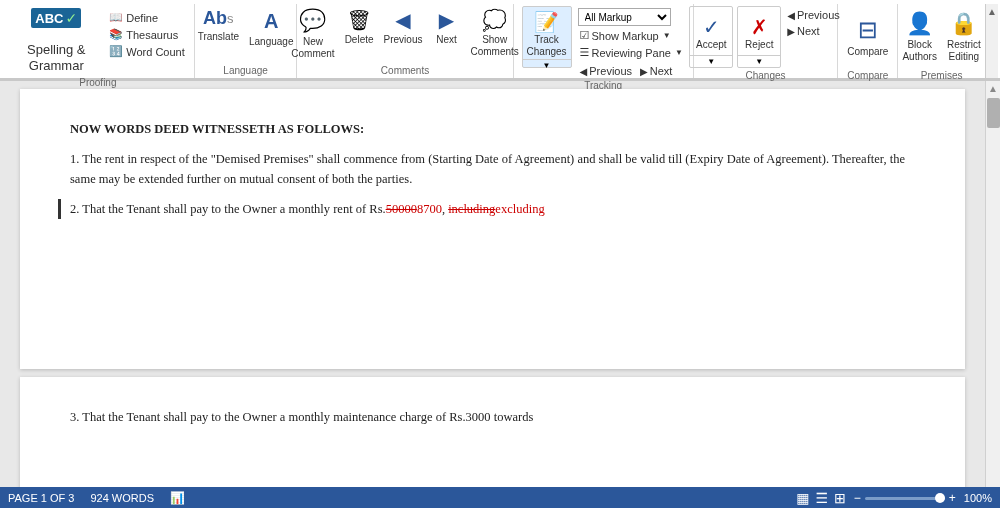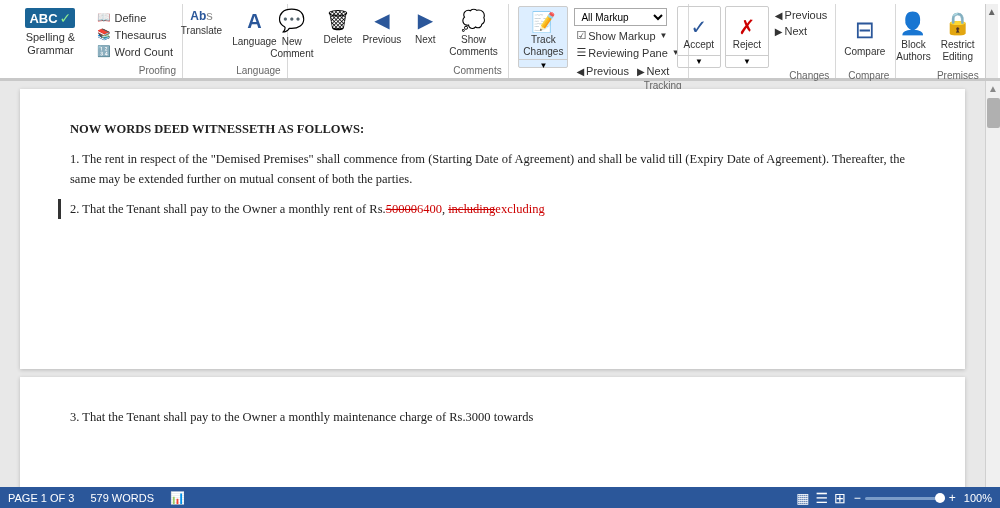--- a/index.html
+++ b/index.html
@@ -3,21 +3,21 @@
   <meta charset="utf-8">
   <style>
     * { margin: 0; padding: 0; box-sizing: border-box; }
     body { font-family: 'Segoe UI', Arial, sans-serif; font-size: 12px; background: #f0f0f0; width: 1000px; height: 508px; overflow: hidden; }
 
     
     .ribbon { background: #fff; border-bottom: 1px solid #c8c8c8; }
 
     .ribbon-content { display: flex; padding: 4px 2px 0 2px; background: #fff; height: 80px; border-bottom: 2px solid #c8c8c8; position: relative; }
 
-    .ribbon-group { display: flex; flex-direction: column; align-items: flex-end; border-right: 1px solid #d8d8d8; padding: 0 6px; min-width: 60px; }
+    .ribbon-group { display: flex; flex-direction: column; align-items: center; border-right: 1px solid #d8d8d8; padding: 0 6px; min-width: 60px; }
     .ribbon-group-label { font-size: 10px; color: #666; margin-top: auto; padding-bottom: 2px; white-space: nowrap; }
 
     .ribbon-group-items { display: flex; align-items: flex-start; flex: 1; gap: 2px; padding: 2px 0; }
 
     .ribbon-btn { display: flex; flex-direction: column; align-items: center; justify-content: flex-start; cursor: pointer; padding: 2px 4px; border-radius: 2px; min-width: 36px; }
     .ribbon-btn .btn-label { font-size: 10px; color: #333; text-align: center; white-space: nowrap; margin-top: 2px; line-height: 1.2; }
 
     .ribbon-btn-small { display: flex; align-items: center; gap: 3px; cursor: pointer; padding: 1px 3px; border-radius: 2px; white-space: nowrap; font-size: 11px; color: #333; }
 
     
@@ -58,21 +58,21 @@
   <div class="ribbon-content">
 
     <div class="ribbon-group">
       <div class="ribbon-group-items">
 
         <div style="display:flex;flex-direction:column;align-items:center;cursor:pointer;padding:2px 4px;">
           <div style="font-size:14px;background:#1a6496;color:#fff;padding:2px 4px;border-radius:2px;display:flex;align-items:center;gap:2px;">
             <span style="font-weight:bold;font-size:13px;">ABC</span>
             <span style="color:#90ee90;font-size:14px;">✓</span>
           </div>
-          <div style="font-size:11px;color:#333;text-align:center;margin-top:3px;line-height:1.2;">Spelling &amp;
+          <div style="font-size:13px;color:#333;text-align:center;margin-top:14px;line-height:1.2;">Spelling &amp;
 Grammar</div>
         </div>
 
         <div style="display:flex;flex-direction:column;gap:2px;padding-top:4px;">
           <div class="ribbon-btn-small">
             <span style="font-size:11px;">📖</span>
             <span>Define</span>
           </div>
           <div class="ribbon-btn-small">
             <span style="font-size:11px;">📚</span>
@@ -84,21 +84,21 @@
           </div>
         </div>
       </div>
       <div class="ribbon-group-label">Proofing</div>
     </div>
 
     <div class="ribbon-group">
       <div class="ribbon-group-items">
         <div class="ribbon-btn">
           <div style="font-size:22px;display:flex;align-items:center;">
-            <span style="color:#2b579a;font-weight:bold;font-size:12px;">Ab</span>
+            <span style="color:#2b579a;font-weight:bold;font-size:18px;">Ab</span>
               <span style="color:#888;font-size:13px;">s</span>
           </div>
           <div class="btn-label">Translate</div>
         </div>
         <div class="ribbon-btn">
           <div style="font-size:22px;">
             <span style="color:#2b579a;font-size:20px;font-weight:bold;">A</span>
           </div>
           <div class="btn-label">Language</div>
         </div>
@@ -252,21 +252,21 @@
           <span>NOW WORDS DEED WITNESSETH AS FOLLOWS:</span>
         </p>
         <p>
           <span>1.</span>
           <span> The rent in respect of the "Demised Premises" shall commence from (Starting Date of Agreement) and shall be valid till (Expiry Date of Agreement). Thereafter, the same may be extended further on mutual consent of both the parties.</span>
         </p>
         <p style="position:relative;padding-left:0;">
           
           <span style="position:absolute;left:-12px;top:0;bottom:0;width:3px;background:#333;display:inline-block;"></span>
           <span>2.</span>
-          <span> That the Tenant shall pay to the Owner a monthly rent of Rs.</span><span class="tracked-delete">50000</span><span class="tracked-insert">6400</span><span>, </span><span class="tracked-delete">including</span><span class="tracked-insert">excluding</span><br>
+          <span> That the Tenant shall pay to the Owner a monthly rent of Rs.</span><span class="tracked-delete">50000</span><span class="tracked-insert">8700</span><span>, </span><span class="tracked-delete">including</span><span class="tracked-insert">excluding</span><br>
         </p>
       </div>
     </div>
 
     <div class="doc-page" style="min-height:120px;">
       <div class="doc-text">
         <p>
           <span>3.</span>
           <span> That the Tenant shall pay to the Owner a monthly maintenance charge of Rs.3000 towards</span>
         </p>
@@ -279,21 +279,21 @@
     <span style="font-size:10px;color:#888;margin-top:2px;">▲</span>
     <div style="width:13px;height:30px;background:#b0b0b0;border-radius:2px;margin:4px auto;cursor:pointer;"></div>
   </div>
 </div>
 
 <div class="status-bar">
   <div class="status-item">
     <span>PAGE 1 OF 3</span>
   </div>
   <div class="status-item">
-    <span>579 WORDS</span>
+    <span>924 WORDS</span>
   </div>
   <div class="status-item">
     <span style="font-size:12px;">📊</span>
   </div>
   <div class="status-right">
     <div style="display:flex;gap:6px;align-items:center;">
       <span style="color:#fff;font-size:14px;cursor:pointer;">▦</span>
       <span style="color:#fff;font-size:14px;cursor:pointer;">☰</span>
       <span style="color:#fff;font-size:14px;cursor:pointer;">⊞</span>
     </div>

